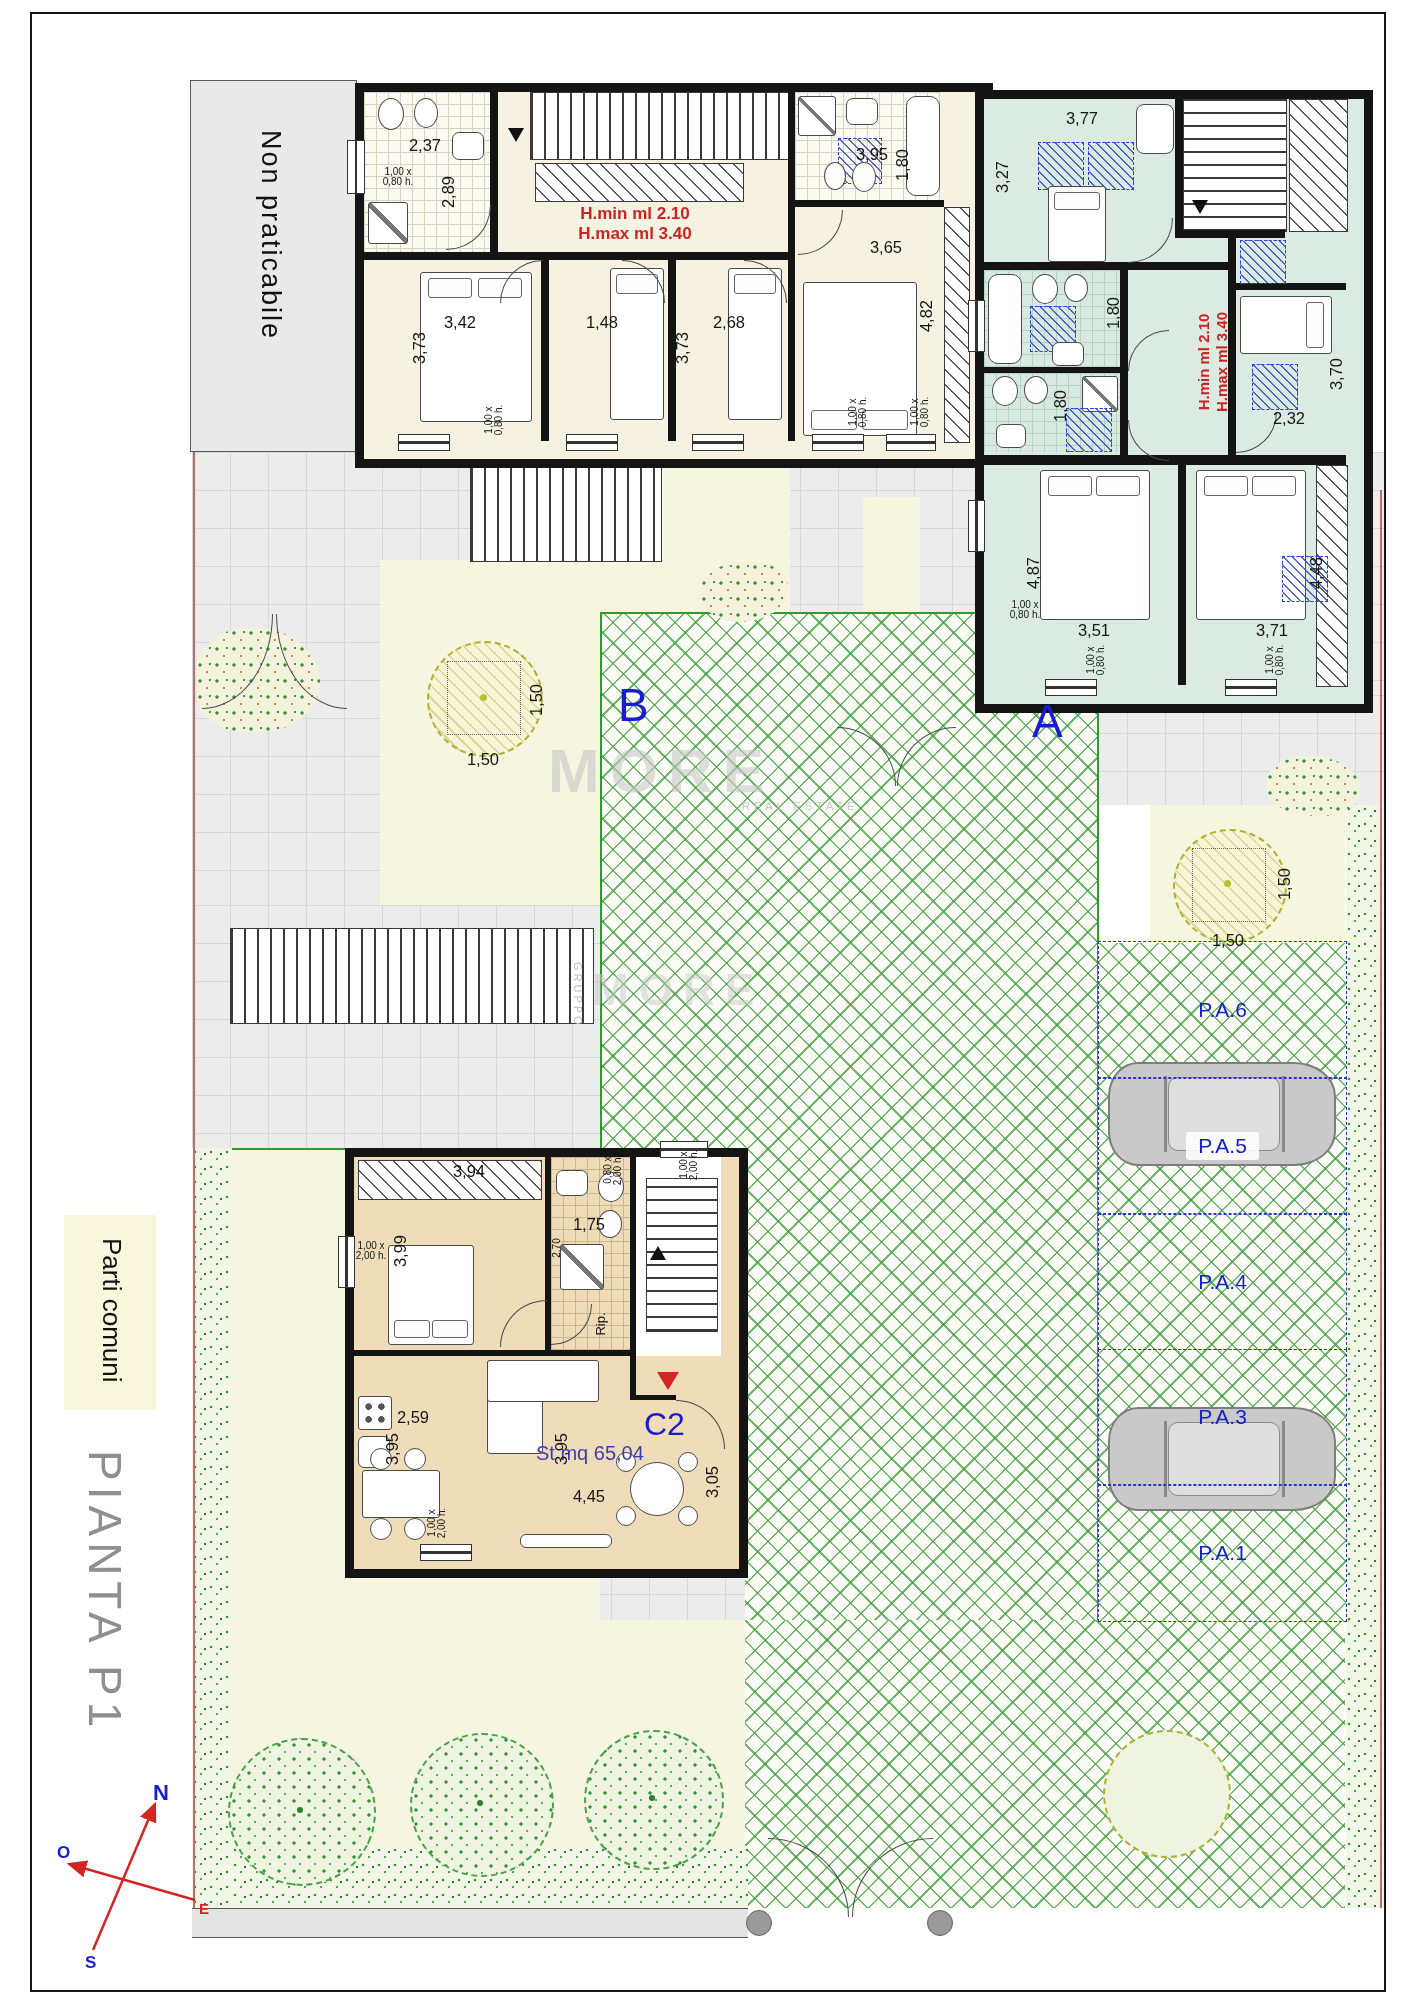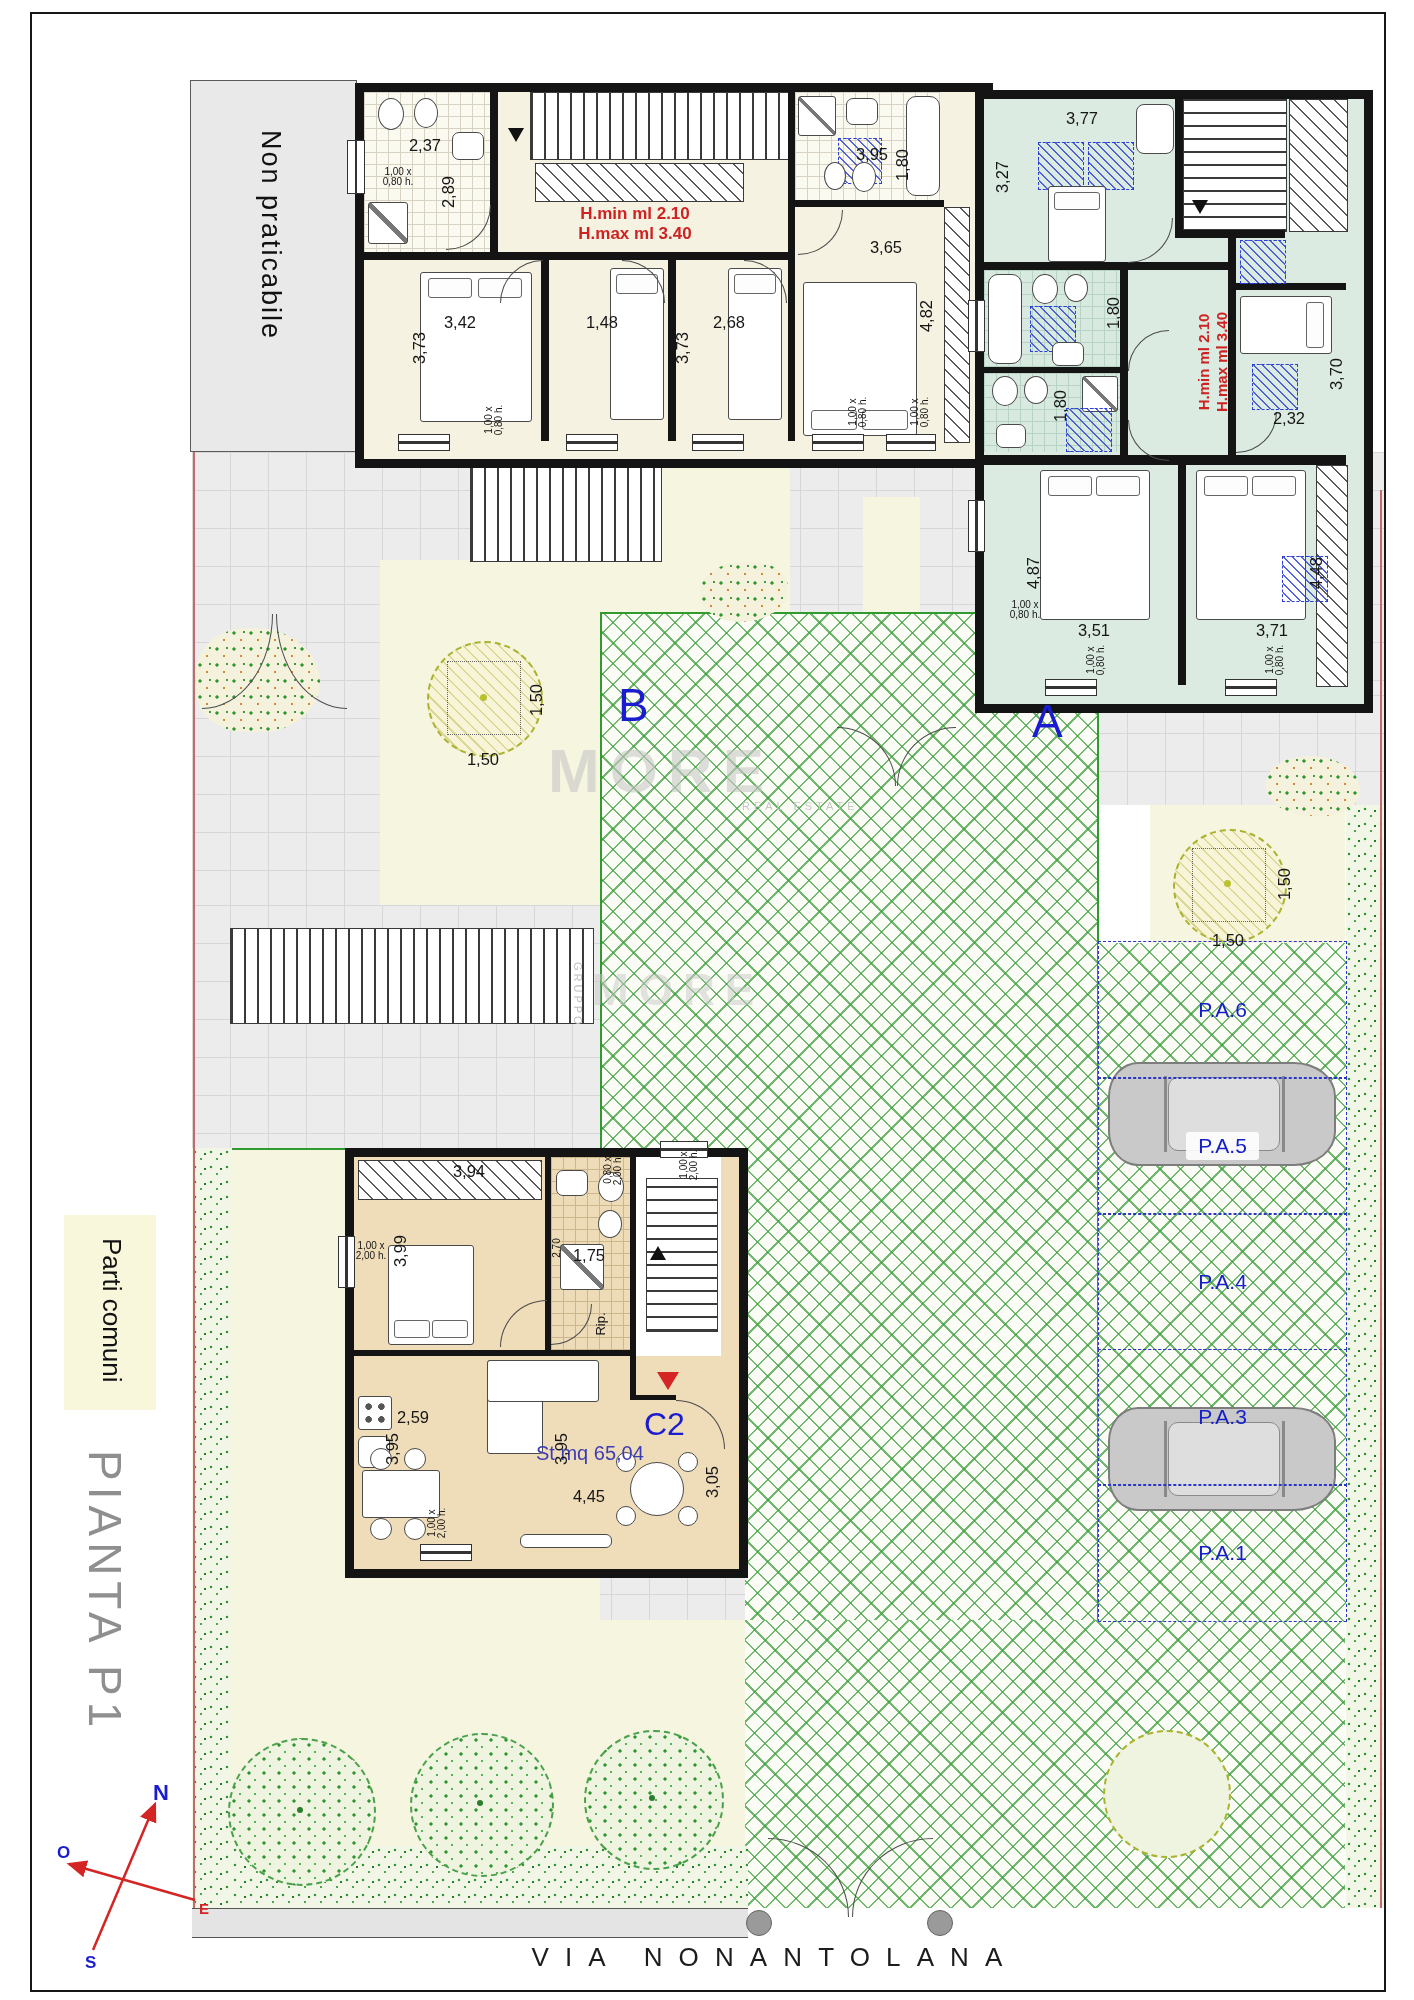--- a/index.html
+++ b/index.html
@@ -345,21 +345,20 @@
         </marker>
     </defs>
     <line x1="38" y1="168" x2="100" y2="22" stroke="#d42424" stroke-width="2.5" marker-end="url(#ah)"></line>
     <line x1="140" y1="118" x2="14" y2="82" stroke="#d42424" stroke-width="2.5" marker-end="url(#ah)"></line>
     <text x="98" y="18" fill="#1b1bd0" font-size="22" font-weight="bold" font-family="Liberation Sans, sans-serif">N</text>
     <text x="2" y="76" fill="#1b1bd0" font-size="17" font-weight="bold" font-family="Liberation Sans, sans-serif">O</text>
     <text x="144" y="132" fill="#d42424" font-size="15" font-weight="bold" font-family="Liberation Sans, sans-serif">E</text>
     <text x="30" y="186" fill="#1b1bd0" font-size="17" font-weight="bold" font-family="Liberation Sans, sans-serif">S</text>
   </svg>
 
-  <div class="abs" style="left:300px;top:1942px;width:950px;text-align:center;font-size:26px;color:#1c1c1c;letter-spacing:0.62em;">VIA NONANTOLANA</div>
 
   <div id="dims-layer" class="abs" style="left:0;top:0;width:1414px;height:2000px;pointer-events:none;">
       <span class="dim" style="left: 425px; top: 146px;">2,37</span>
       <span class="dim rot" style="left: 449px; top: 192px;">2,89</span>
       <span class="dim sm" style="left: 398px; top: 177px;">1,00 x
 0,80 h.</span>
       <span class="dim" style="left: 872px; top: 155px;">3,95</span>
       <span class="dim rot" style="left: 903px; top: 165px;">1,80</span>
       <span class="dim" style="left: 460px; top: 323px;">3,42</span>
       <span class="dim rot" style="left: 420px; top: 348px;">3,73</span>
@@ -392,21 +391,21 @@
 0,80 h.</span>
       <span class="dim" style="left: 483px; top: 760px;">1,50</span>
       <span class="dim rot" style="left: 537px; top: 700px;">1,50</span>
       <span class="dim" style="left: 1228px; top: 941px;">1,50</span>
       <span class="dim rot" style="left: 1285px; top: 884px;">1,50</span>
       <span class="dim" style="left: 469px; top: 1172px;">3,94</span>
       <span class="dim rot" style="left: 401px; top: 1251px;">3,99</span>
       <span class="dim sm" style="left: 371px; top: 1251px;">1,00 x
 2,00 h.</span>
       <span class="dim rot sm" style="left: 557px; top: 1248px;">2,70</span>
-      <span class="dim" style="left: 589px; top: 1256px;">1,75</span>
+      <span class="dim" style="left: 589px; top: 1225px;">1,75</span>
       <span class="dim rot sm" style="left: 613px; top: 1170px;">0,80 x
 2,00 h.</span>
       <span class="dim rot sm" style="left: 689px; top: 1165px;">1,00 x
 2,00 h.</span>
       <span class="dim" style="left: 413px; top: 1418px;">2,59</span>
       <span class="dim rot" style="left: 393px; top: 1449px;">3,95</span>
       <span class="dim rot sm" style="left: 437px; top: 1523px;">1,00 x
 2,00 h.</span>
       <span class="dim rot" style="left: 562px; top: 1449px;">3,95</span>
       <span class="dim" style="left: 589px; top: 1497px;">4,45</span>

